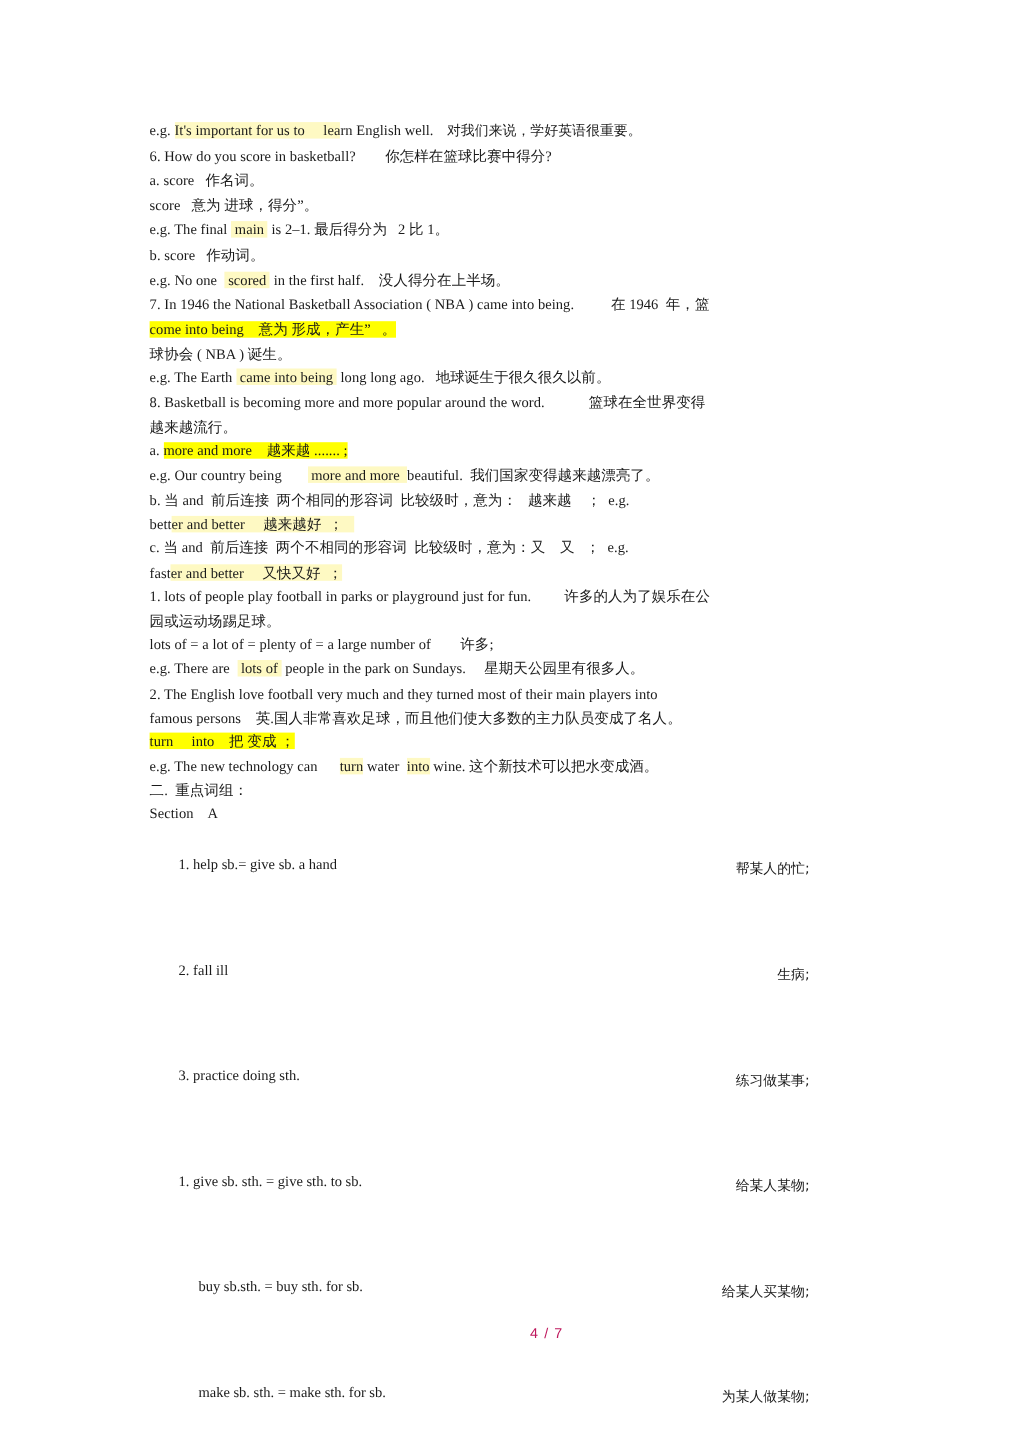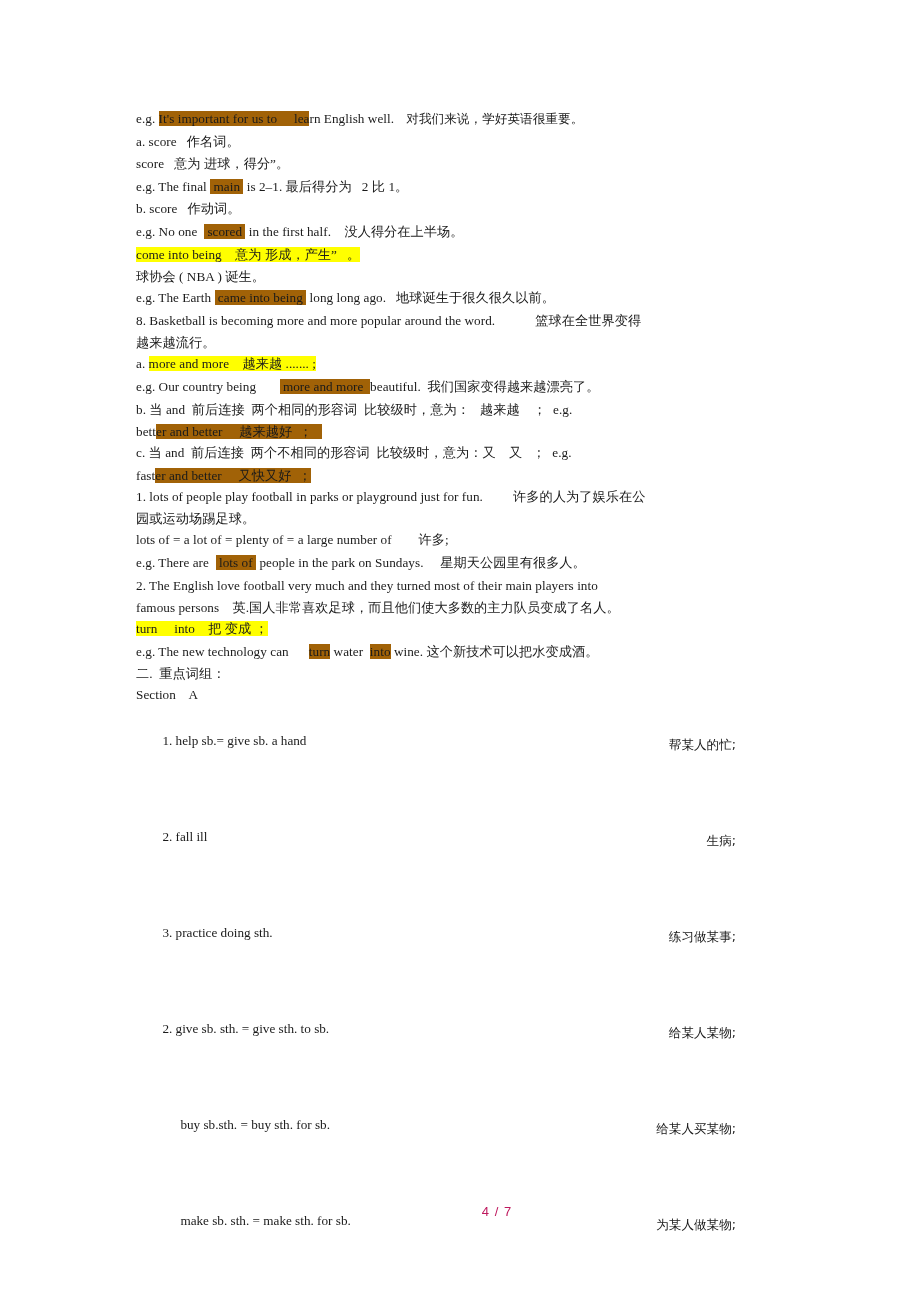--- a/index.html
+++ b/index.html
@@ -30,21 +30,21 @@
     width: 600px;
   }
   .line {
     font-size: 13.2px;
     line-height: 22.6px;
     white-space: pre-wrap;
     letter-spacing: 0.05px;
   }
   .line.tight { line-height: 21px; }
   .hl-cyan {
-    background: #a16207;
+    background: #fef9c3;
   }
   .hl-yellow {
     background: #ffff00;
   }
   .zh {
     font-family: "DejaVu Sans", "Liberation Sans", sans-serif;
     font-size: 12.6px;
   }
   .en {
     font-family: "Liberation Serif", "DejaVu Serif", serif;
@@ -78,29 +78,31 @@
   }
 </style>
 </head>
 <body>
 
 <div class="page">
   <div class="content">
 
     <div class="line"><span class="en">e.g. </span><span class="en hl-cyan">It's important for us to     lea</span><span class="en">rn English well.</span><span class="zh">   对我们来说，学好英语很重要。</span></div>
 
+    <div class="line">6. How do you score in basketball?        你怎样在篮球比赛中得分?</div>
     <div class="line">a. score   作名词。</div>
     <div class="line">score   意为 进球，得分”。</div>
 
     <div class="line"><span class="en">e.g. The final </span><span class="en hl-cyan"> main </span><span class="en"> is 2–1. 最后得分为   2 比 1。</span></div>
 
     <div class="line">b. score   作动词。</div>
 
     <div class="line"><span class="en">e.g. No one  </span><span class="en hl-cyan"> scored </span><span class="en"> in the first half.    没人得分在上半场。</span></div>
 
+    <div class="line">7. In 1946 the National Basketball Association ( NBA ) came into being.          在 1946  年，篮</div>
     <div class="line"><span class="en hl-yellow">come into being    意为 形成，产生”   。</span></div>
 
     <div class="line tight">球协会 ( NBA ) 诞生。</div>
 
     <div class="line"><span class="en">e.g. The Earth </span><span class="en hl-cyan"> came into being </span><span class="en"> long long ago.   地球诞生于很久很久以前。</span></div>
 
     <div class="line">8. Basketball is becoming more and more popular around the word.            篮球在全世界变得</div>
     <div class="line tight">越来越流行。</div>
 
     <div class="line"><span class="en">a. </span><span class="en hl-yellow">more and more    越来越 ....... ;</span></div>
@@ -137,21 +139,21 @@
       </div>
       <div class="prow">
         <span class="en">2. fall ill</span>
         <span class="right zh">生病;</span>
       </div>
       <div class="prow">
         <span class="en">3. practice doing sth.</span>
         <span class="right zh">练习做某事;</span>
       </div>
       <div class="prow">
-        <span class="en">2. give sb. sth. = give sth. to sb.</span>
+        <span class="en">1. give sb. sth. = give sth. to sb.</span>
         <span class="right zh">给某人某物;</span>
       </div>
       <div class="prow indent1">
         <span class="en">buy sb.sth. = buy sth. for sb.</span>
         <span class="right zh">给某人买某物;</span>
       </div>
       <div class="prow indent1">
         <span class="en">make sb. sth. = make sth. for sb.</span>
         <span class="right zh">为某人做某物;</span>
       </div>

